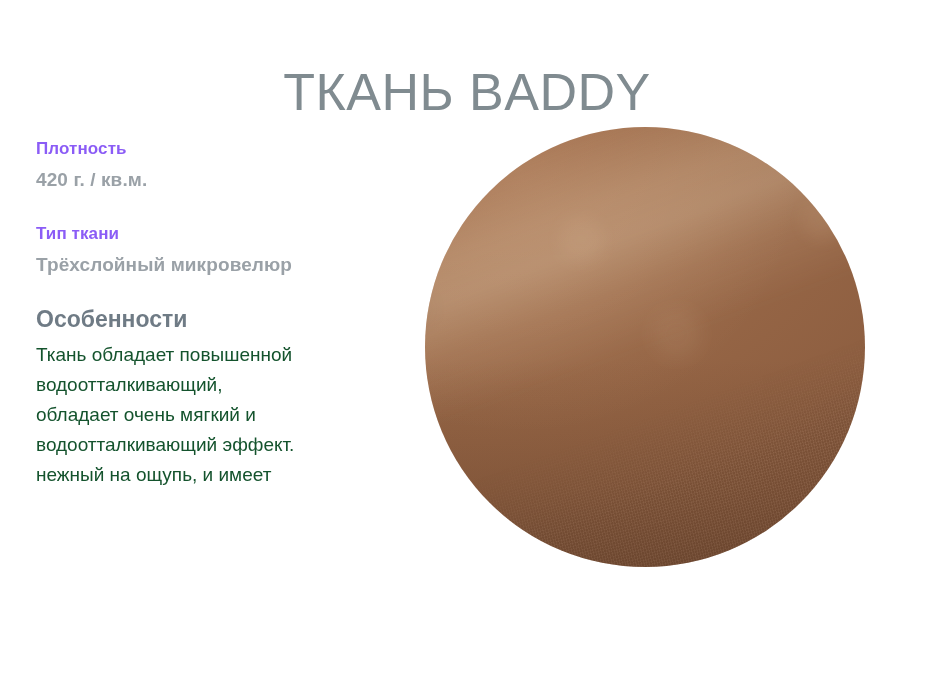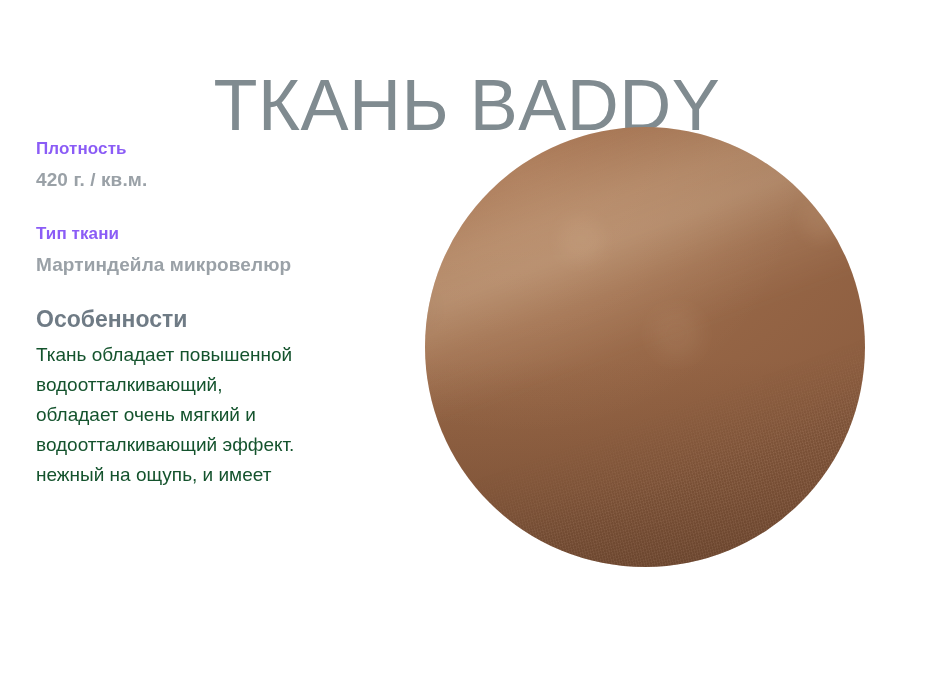--- a/index.html
+++ b/index.html
@@ -19,21 +19,21 @@
     -webkit-font-smoothing: antialiased;
   }
 
   
   .title {
     position: absolute;
     left: 0;
     top: 14px;
     width: 934px;
     text-align: center;
-    font-size: 72px;
+    font-size: 52px;
     font-weight: 400;
     letter-spacing: 0.5px;
     line-height: 86px;
     color: #808b90;
     white-space: nowrap;
   }
 
   
   .specs {
     position: absolute;
@@ -232,21 +232,21 @@
     <div class="spec-block">
       <div class="spec-label">Плотность</div>
       <div class="spec-value">
         <span class="ln">420 г. / кв.м.</span>
       </div>
     </div>
 
     <div class="spec-block">
       <div class="spec-label">Тип ткани</div>
       <div class="spec-value">
-        <span class="ln">Мартиндейла микровелюр</span>
+        <span class="ln">Трёхслойный микровелюр</span>
       </div>
     </div>
 
 
     <div class="spec-block last">
       <div class="features-label">Особенности</div>
       <div class="features-text">
         <span class="ln">Ткань обладает повышенной</span>
         <span class="ln">водоотталкивающий,</span>
         <span class="ln">обладает очень мягкий и</span>

